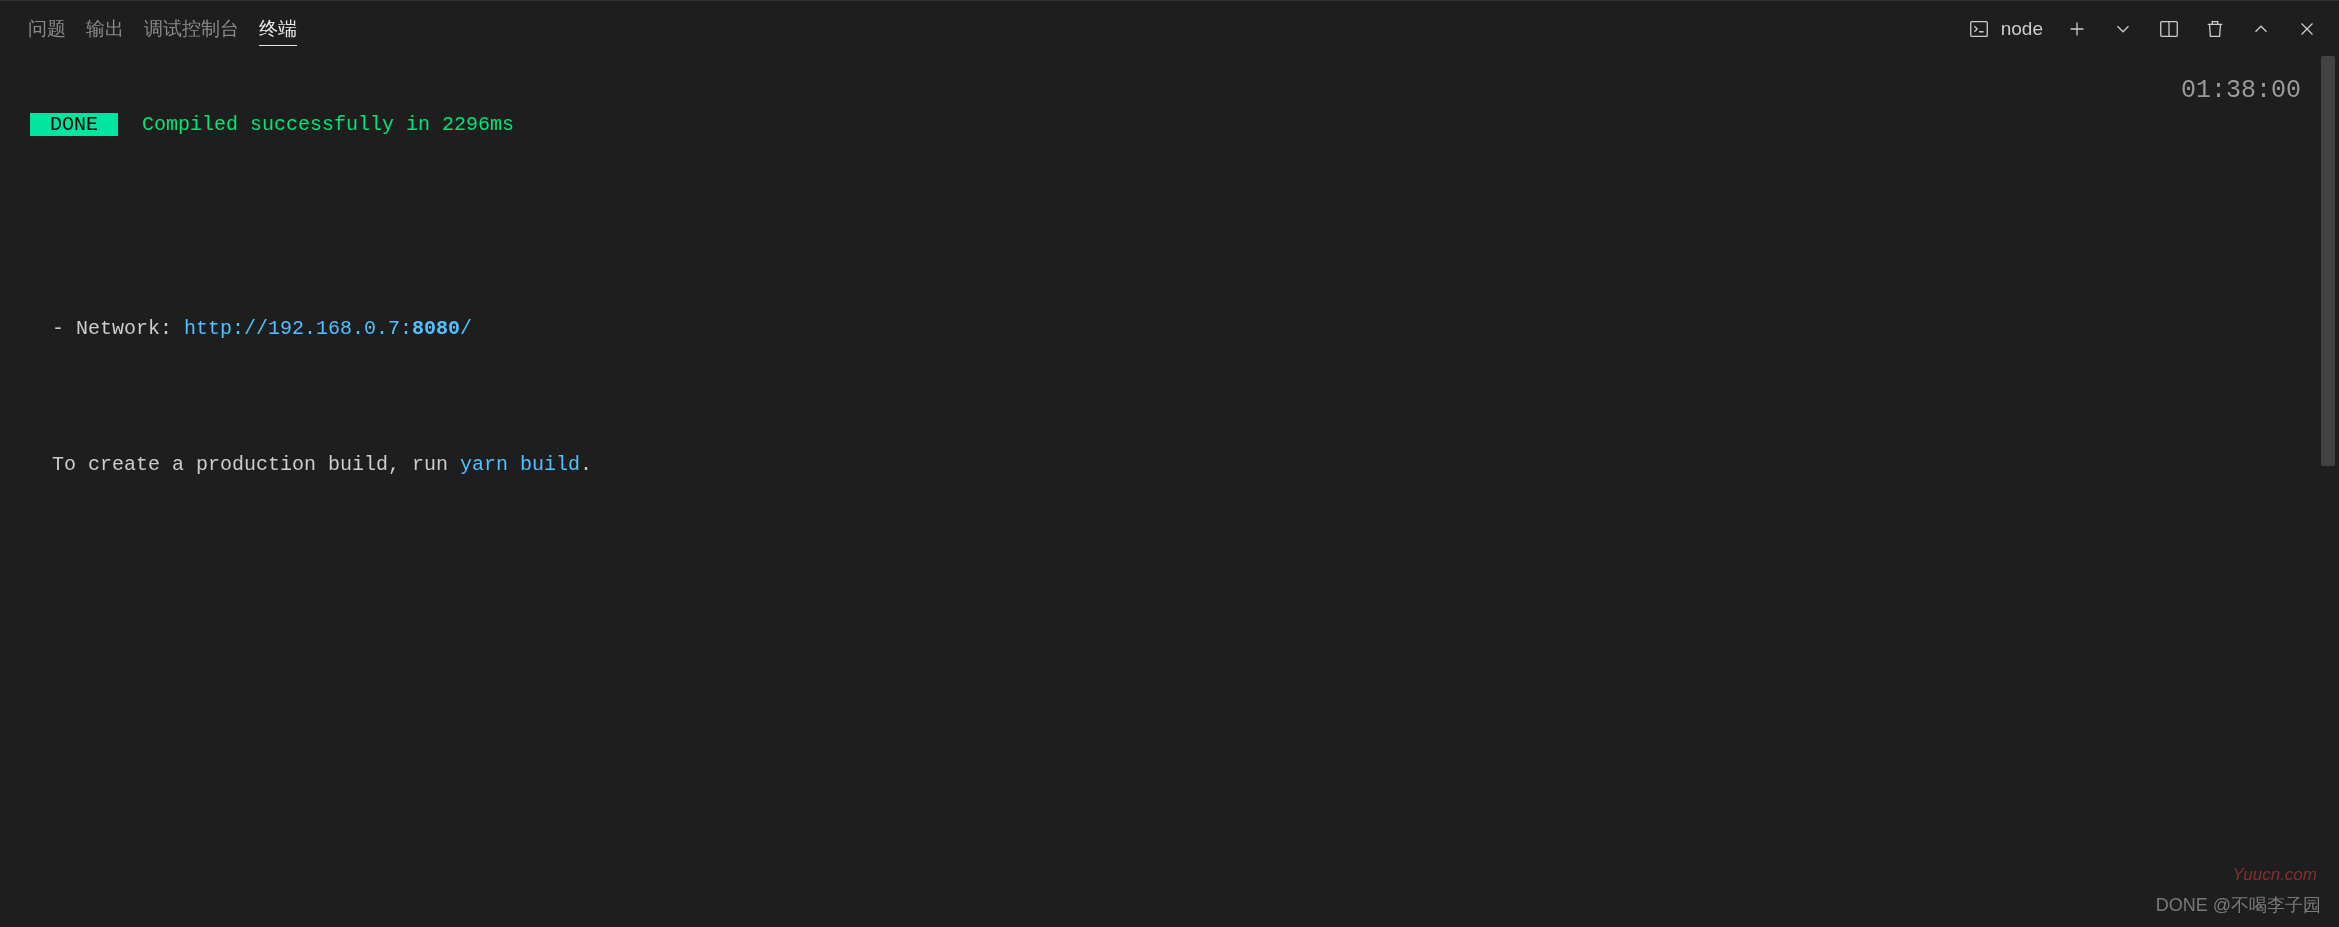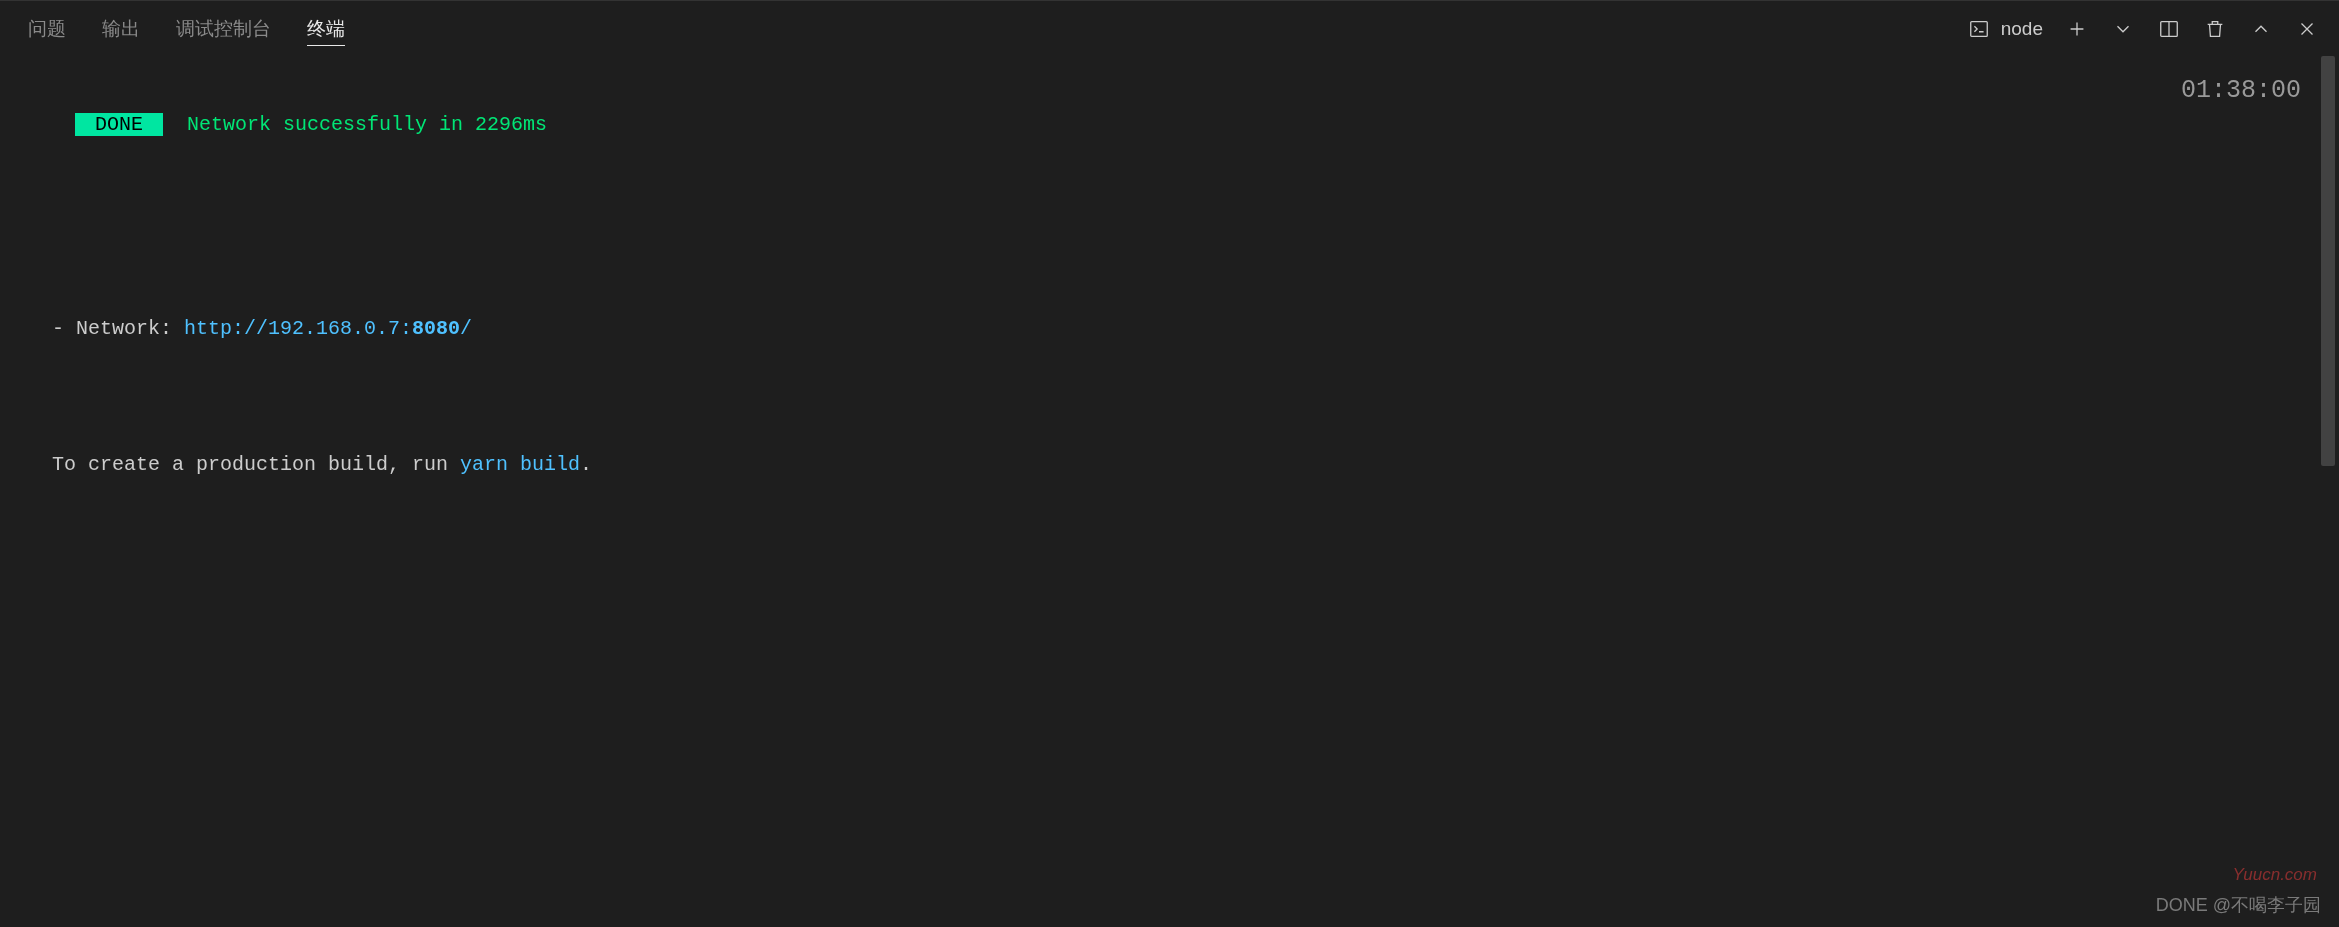--- a/index.html
+++ b/index.html
@@ -19,21 +19,21 @@
     .panel-header {
       display: flex;
       justify-content: space-between;
       align-items: center;
       border-top: 1px solid #333333;
       height: 56px;
       padding: 0 20px 0 28px;
     }
     .tabs {
       display: flex;
-      gap: 36px;
+      gap: 20px;
       align-items: center;
       height: 100%;
     }
     .tab {
       color: #8a8a8a;
       font-size: 19px;
       cursor: pointer;
       height: 100%;
       display: flex;
       align-items: center;
@@ -89,21 +89,20 @@
       font-size: 20px;
       line-height: 34px;
       white-space: pre;
       position: relative;
     }
     .done-badge {
       background: #00e6a1;
       color: #000000;
       padding: 0 8px;
       font-weight: normal;
-      margin-left: 45px;
     }
     .green-text { color: #00e676; }
     .cyan-text { color: #4fc1ff; }
     .bold-cyan { color: #4fc1ff; font-weight: bold; }
     .gray-text { color: #cccccc; }
     .timestamp {
       position: absolute;
       right: 38px;
       top: 18px;
       color: #9a9a9a;
@@ -186,21 +185,21 @@
     </span>
     <span class="toolbar-icon">
       <svg viewBox="0 0 24 24">
           <path d="M6 6l12 12M18 6L6 18"></path>
         </svg>
     </span>
   </div>
 </div>
 
 <div class="terminal-body">
-<span class="output-line"><span class="done-badge">&nbsp;<span>DONE</span>&nbsp;</span>  <span class="green-text">Network successfully in 2296ms</span></span>
+<span class="output-line"><span class="done-badge">&nbsp;<span>DONE</span>&nbsp;</span>  <span class="green-text">Compiled successfully in 2296ms</span></span>
 <span class="output-line">&nbsp;</span>
 <span class="output-line">&nbsp;</span>
 <span class="output-line indent"><span class="gray-text">- Network: </span><span class="cyan-text"><span>http://192.168.0.7:</span><span class="bold-cyan">8080</span><span>/</span></span></span>
 <span class="output-line">&nbsp;</span>
 <span class="output-line indent gray-text"><span>To create a production build, run </span><span class="cyan-text">yarn build</span><span>.</span></span>
   <div class="timestamp">01:38:00</div>
 </div>
 
 <div class="scrollbar"></div>
 

